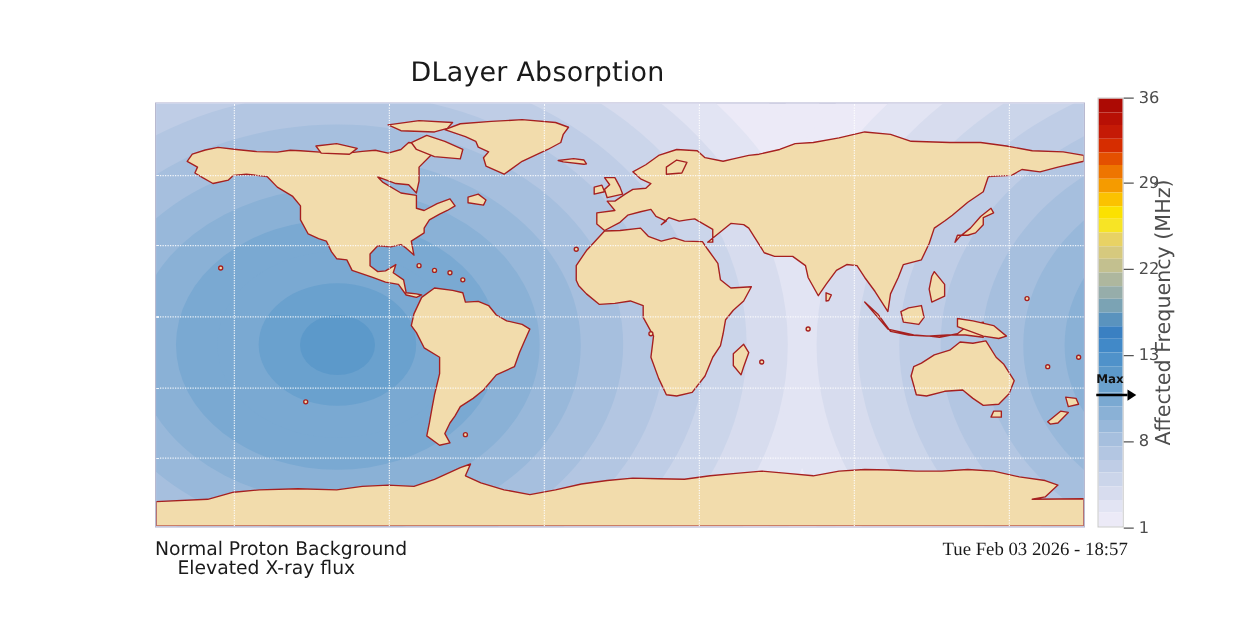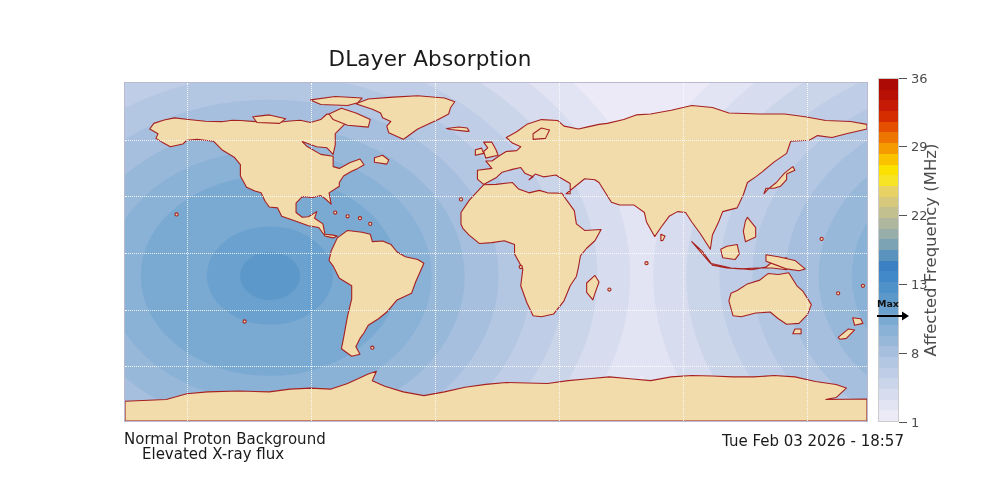--- a/index.html
+++ b/index.html
@@ -131,21 +131,21 @@
   #max-marker svg { position: absolute; left: 0; top: 10px; }
 
   
   .foot {
     position: absolute;
     font-size: 15px;
     color: #1a1a1a;
   }
   #foot-line1 { left: 124px; top: 430px; }
   #foot-line2 { left: 142px; top: 445px; }
-  #foot-date  { left: 722px; top: 432px; }
+  #foot-date  { left: 754px; top: 432px; font-family: Liberation Serif, serif; }
   #copyright {
     position: absolute;
     left: 11px; top: 477px;
     font-size: 11.5px;
     font-style: italic;
     color: #1a1a1a;
     letter-spacing: 0.1px;
   }
 </style>
 </head>

